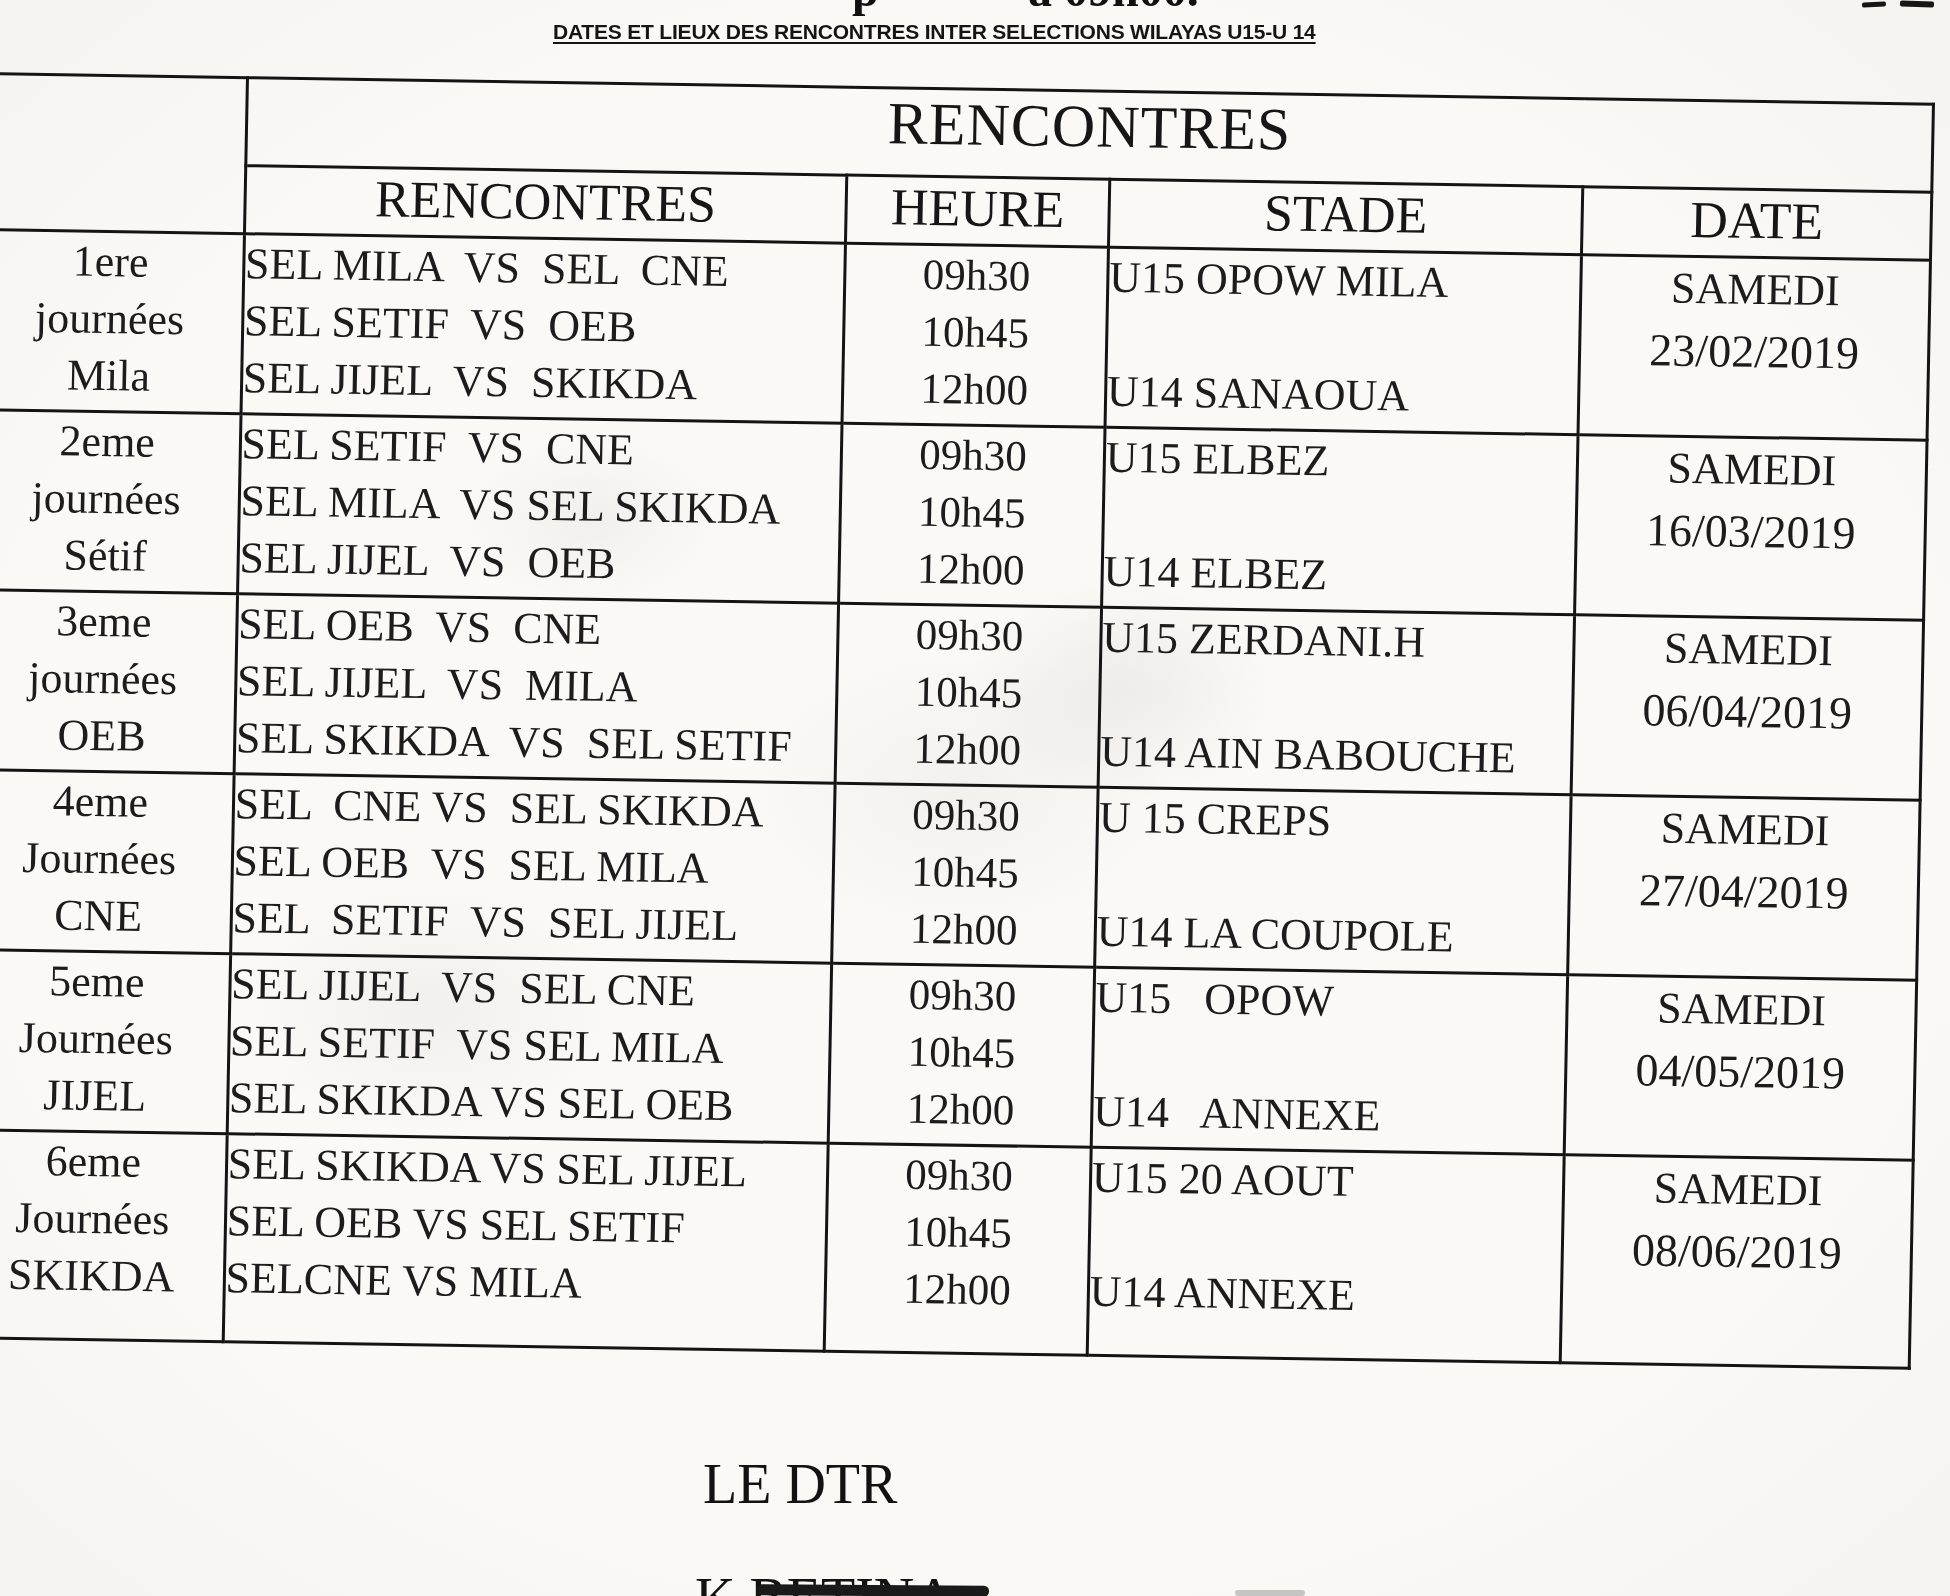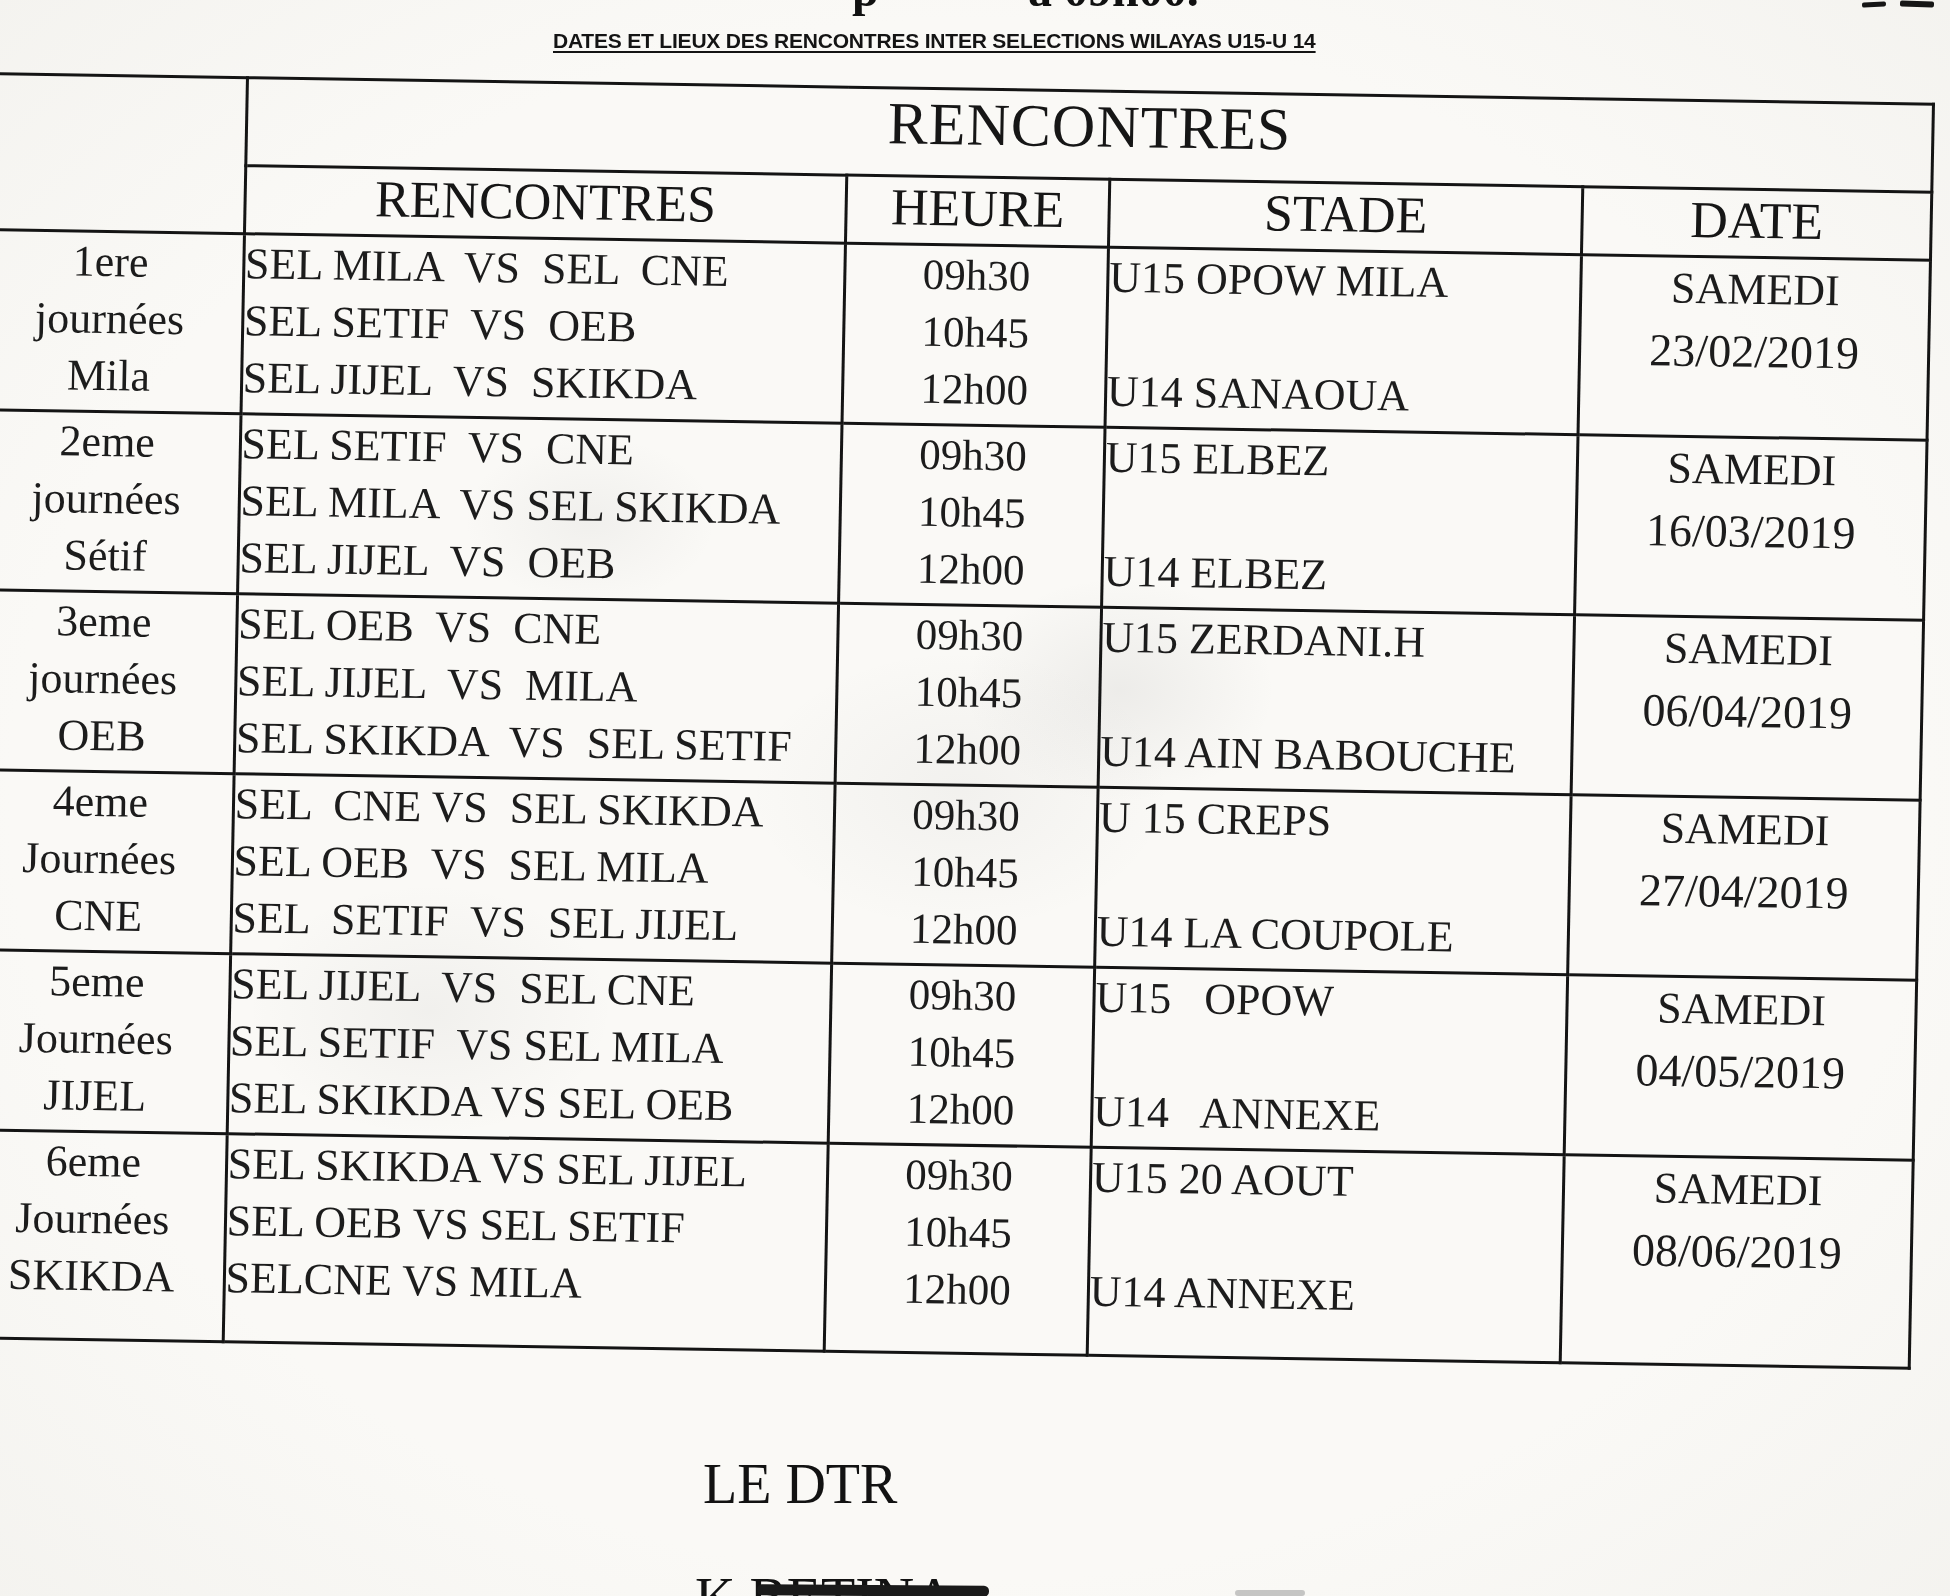--- a/index.html
+++ b/index.html
@@ -16,21 +16,21 @@
   .sheet{position:absolute;inset:0;}
 
   
   .frag{
     position:absolute;top:-38px;font-weight:bold;font-size:48px;
     font-family:"Liberation Serif", serif;color:#111;
   }
   .scan-mark{position:absolute;background:#161616;border-radius:2px;}
 
   .doc-heading{
-    position:absolute;left:553px;top:29px;
+    position:absolute;left:553px;top:20px;
     font-family:"Liberation Sans", sans-serif;font-weight:bold;font-size:21px;
     letter-spacing:-0.2px;color:#141414;
     text-decoration:underline;text-decoration-thickness:2px;text-underline-offset:3px;
     white-space:pre;
   }
 
   table.sched{
     position:absolute;left:-20px;top:72px;width:1955px;
     border-collapse:collapse;table-layout:fixed;
     transform-origin:0 0;transform:skew(-1.1deg,0.9deg);

